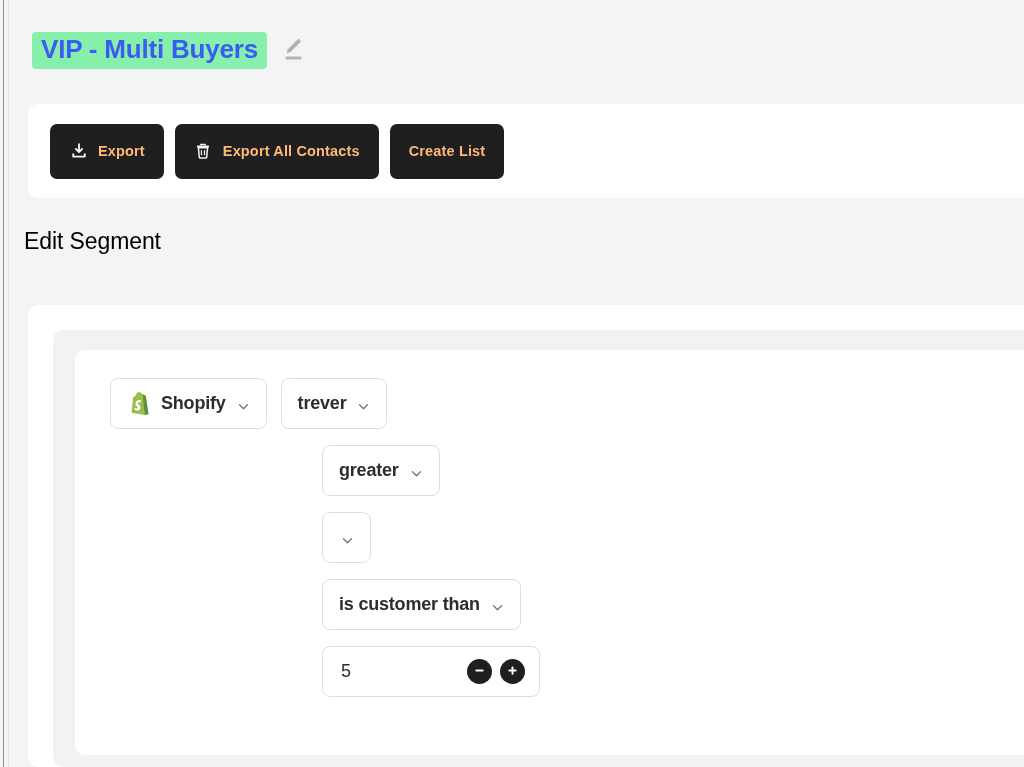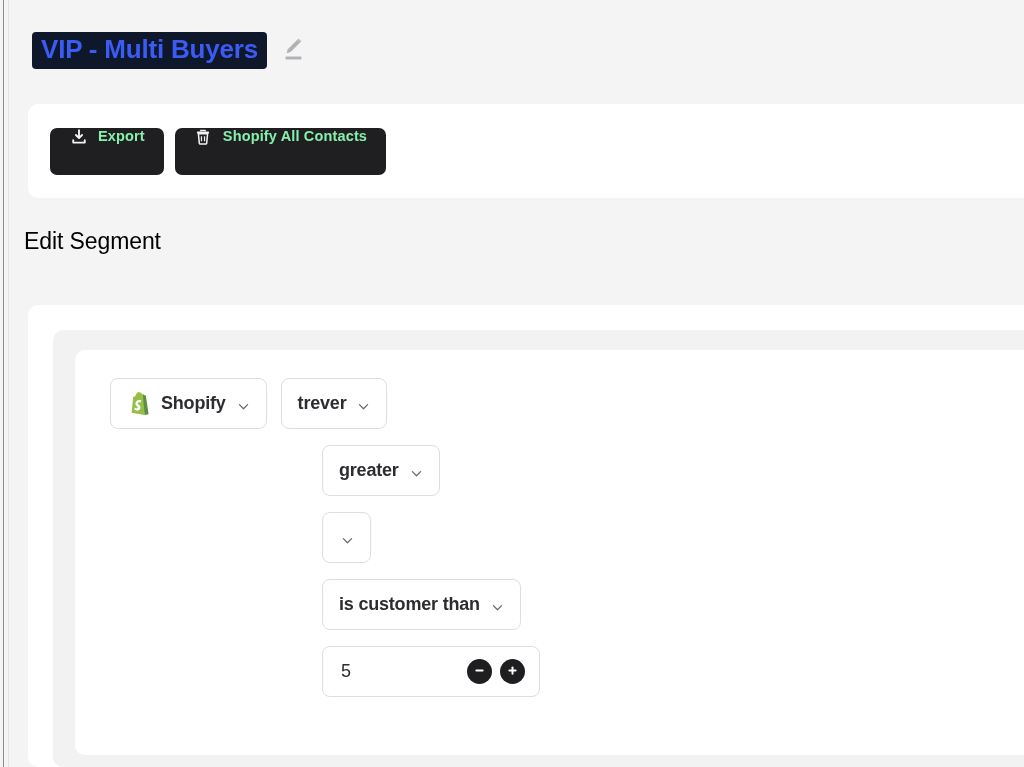--- a/index.html
+++ b/index.html
@@ -41,21 +41,21 @@
     align-items: center;
   }
   .title-wrap {
     display: flex;
     align-items: center;
     gap: 14px;
     margin-left: 22px;
   }
   .segment-title {
     display: inline-block;
-    background: #0f172a;
+    background: #86efac;
     color: #3b5bf5;
     font-size: 26px;
     font-weight: bold;
     letter-spacing: -0.2px;
     padding: 4px 9px 6px 9px;
     border-radius: 4px;
     line-height: 1.05;
   }
   .edit-pencil {
     width: 24px; height: 28px;
@@ -74,26 +74,26 @@
   }
   .toolbar {
     display: flex;
     align-items: center;
     gap: 11px;
     padding: 0 0 0 22px;
     height: 100%;
   }
   .tb-btn {
     display: inline-flex;
-    align-items: flex-start;
+    align-items: center;
     gap: 10px;
-    height: 47px;
+    height: 55px;
     padding: 0 19px;
     background: #1f1f21;
-    color: #86efac;
+    color: #fdba74;
     border: none;
     border-radius: 7px;
     font-family: "Liberation Sans", sans-serif;
     font-size: 14.5px;
     font-weight: bold;
     letter-spacing: .15px;
     white-space: nowrap;
     cursor: pointer;
   }
   .tb-btn .glyph {
@@ -253,23 +253,26 @@
 
       <button class="tb-btn">
         <span class="glyph">
           <svg viewBox="0 0 20 20" width="18" height="18" aria-hidden="true">
             <rect x="3.2" y="3.9" width="13.6" height="2.1" rx="1" fill="#f2f2f3"></rect>
             <path d="M7.6 3.9 v-1.3 h4.8 v1.3" stroke="#f2f2f3" stroke-width="1.5" fill="none"></path>
             <path d="M4.9 6.4 h10.2 l-1 10.4 a1.1 1.1 0 0 1 -1.1 1 h-6 a1.1 1.1 0 0 1 -1.1 -1 Z" fill="none" stroke="#f2f2f3" stroke-width="1.7"></path>
             <path d="M8.3 9.1 v5.6 M11.7 9.1 v5.6" stroke="#f2f2f3" stroke-width="1.4"></path>
           </svg>
         </span>
-        <span>Shopify All Contacts</span>
+        <span>Export All Contacts</span>
       </button>
 
+      <button class="tb-btn">
+        <span>Create List</span>
+      </button>
 
 
 
     </div>
   </div>
 
   <div class="section-heading">Edit Segment</div>
 
   <div class="outer-card">
     <div class="group-panel">

